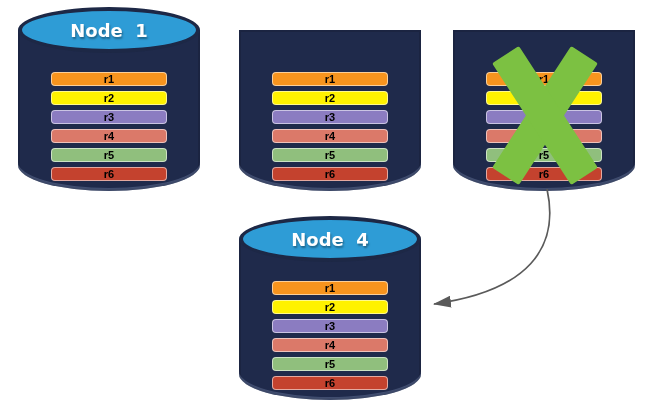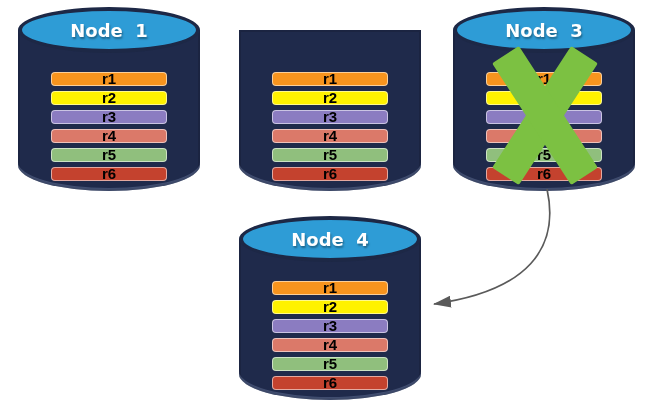--- a/index.html
+++ b/index.html
@@ -23,21 +23,21 @@
     color:#ffffff;font-weight:bold;font-size:18px;white-space:pre;
     font-family:"DejaVu Sans","Liberation Sans",sans-serif;
     text-shadow:1px 2px 2px rgba(0,0,0,.35);
   }
   .rows{
     position:absolute;left:33px;right:33px;top:65px;
     display:flex;flex-direction:column;gap:5px;
   }
   .row{
     height:14px;box-sizing:border-box;border:1px solid rgba(255,255,255,.55);
-    border-radius:4px;text-align:center;font-size:15px;line-height:12px;
+    border-radius:4px;text-align:center;font-size:11px;line-height:12px;
     font-weight:bold;color:#000;
   }
   .xbar{
     position:absolute;left:76px;top:36px;width:32px;height:145px;border-radius:2px;
   }
   .xbar.a{transform:rotate(33deg);}
   .xbar.b{transform:rotate(-33deg);}
   .arrow-layer{position:absolute;inset:0;pointer-events:none;}
 </style>
 </head>
@@ -67,23 +67,20 @@
       <div class="row" style="background-color: rgb(255, 242, 0);">r2</div>
       <div class="row" style="background-color: rgb(139, 124, 193);">r3</div>
       <div class="row" style="background-color: rgb(219, 121, 105);">r4</div>
       <div class="row" style="background-color: rgb(144, 191, 125);">r5</div>
       <div class="row" style="background-color: rgb(196, 66, 46);">r6</div>
     </div>
   </div>
 
   <div class="cylinder" style="left:453px;top:7px">
     <div class="cyl-body" style="background-color: rgb(31, 42, 75);"></div>
-    <div class="cyl-top" style="background-color: rgb(46, 156, 214);">
-      <span class="node-title">Node  3</span>
-    </div>
     <div class="rows">
       <div class="row" style="background-color: rgb(247, 148, 30);">r1</div>
       <div class="row" style="background-color: rgb(255, 242, 0);">r2</div>
       <div class="row" style="background-color: rgb(139, 124, 193);">r3</div>
       <div class="row" style="background-color: rgb(219, 121, 105);">r4</div>
       <div class="row" style="background-color: rgb(144, 191, 125);">r5</div>
       <div class="row" style="background-color: rgb(196, 66, 46);">r6</div>
     </div>
     <div class="xbar a" style="background-color: rgb(124, 193, 66);"></div>
     <div class="xbar b" style="background-color: rgb(124, 193, 66);"></div>

